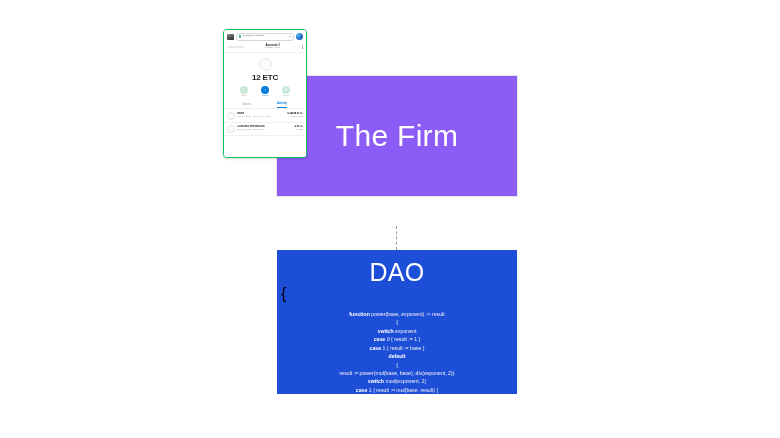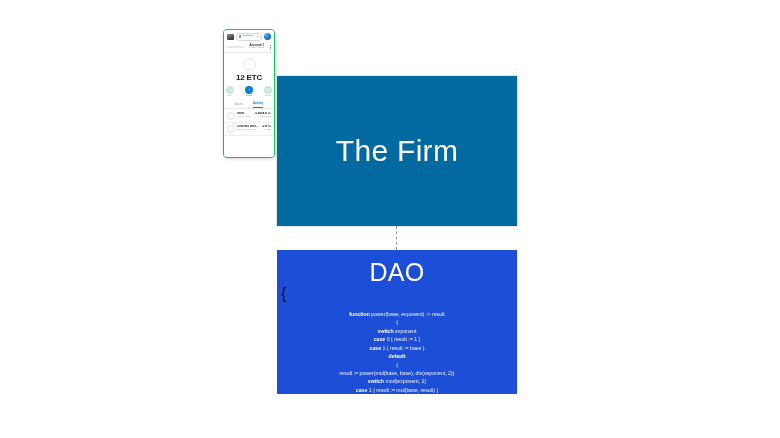--- a/index.html
+++ b/index.html
@@ -32,22 +32,22 @@
     border-left: 1px dashed #9a9a9a;
     z-index: 1;
   }
 
   
   .firm-panel {
     position: absolute;
     left: 277px;
     top: 76px;
     width: 240px;
-    height: 150px;
-    background: #0369a1;
+    height: 120px;
+    background: #8b5cf6;
     display: flex;
     align-items: center;
     justify-content: center;
     z-index: 2;
     box-shadow: 0 0 0 1px rgba(0,0,0,0.10);
   }
   .firm-title {
     color: #ffffff;
     font-size: 30px;
     font-weight: 400;
@@ -86,21 +86,21 @@
   }
   .dao-code .kw { font-weight: bold; color: #ffffff; }
   .code-line { white-space: pre; }
   .code-line.left { text-align: left; padding-left: 4px; }
 
   
   .phone {
     position: absolute;
     left: 223px;
     top: 29px;
-    width: 52px;
+    width: 84px;
     height: 129px;
     background: #ffffff;
     border: 1.4px solid #13c25c;
     border-radius: 4px;
     z-index: 3;
     overflow: hidden;
     box-sizing: border-box;
     box-shadow: 0 1px 3px rgba(0,0,0,0.16);
   }
   .phone-inner {

